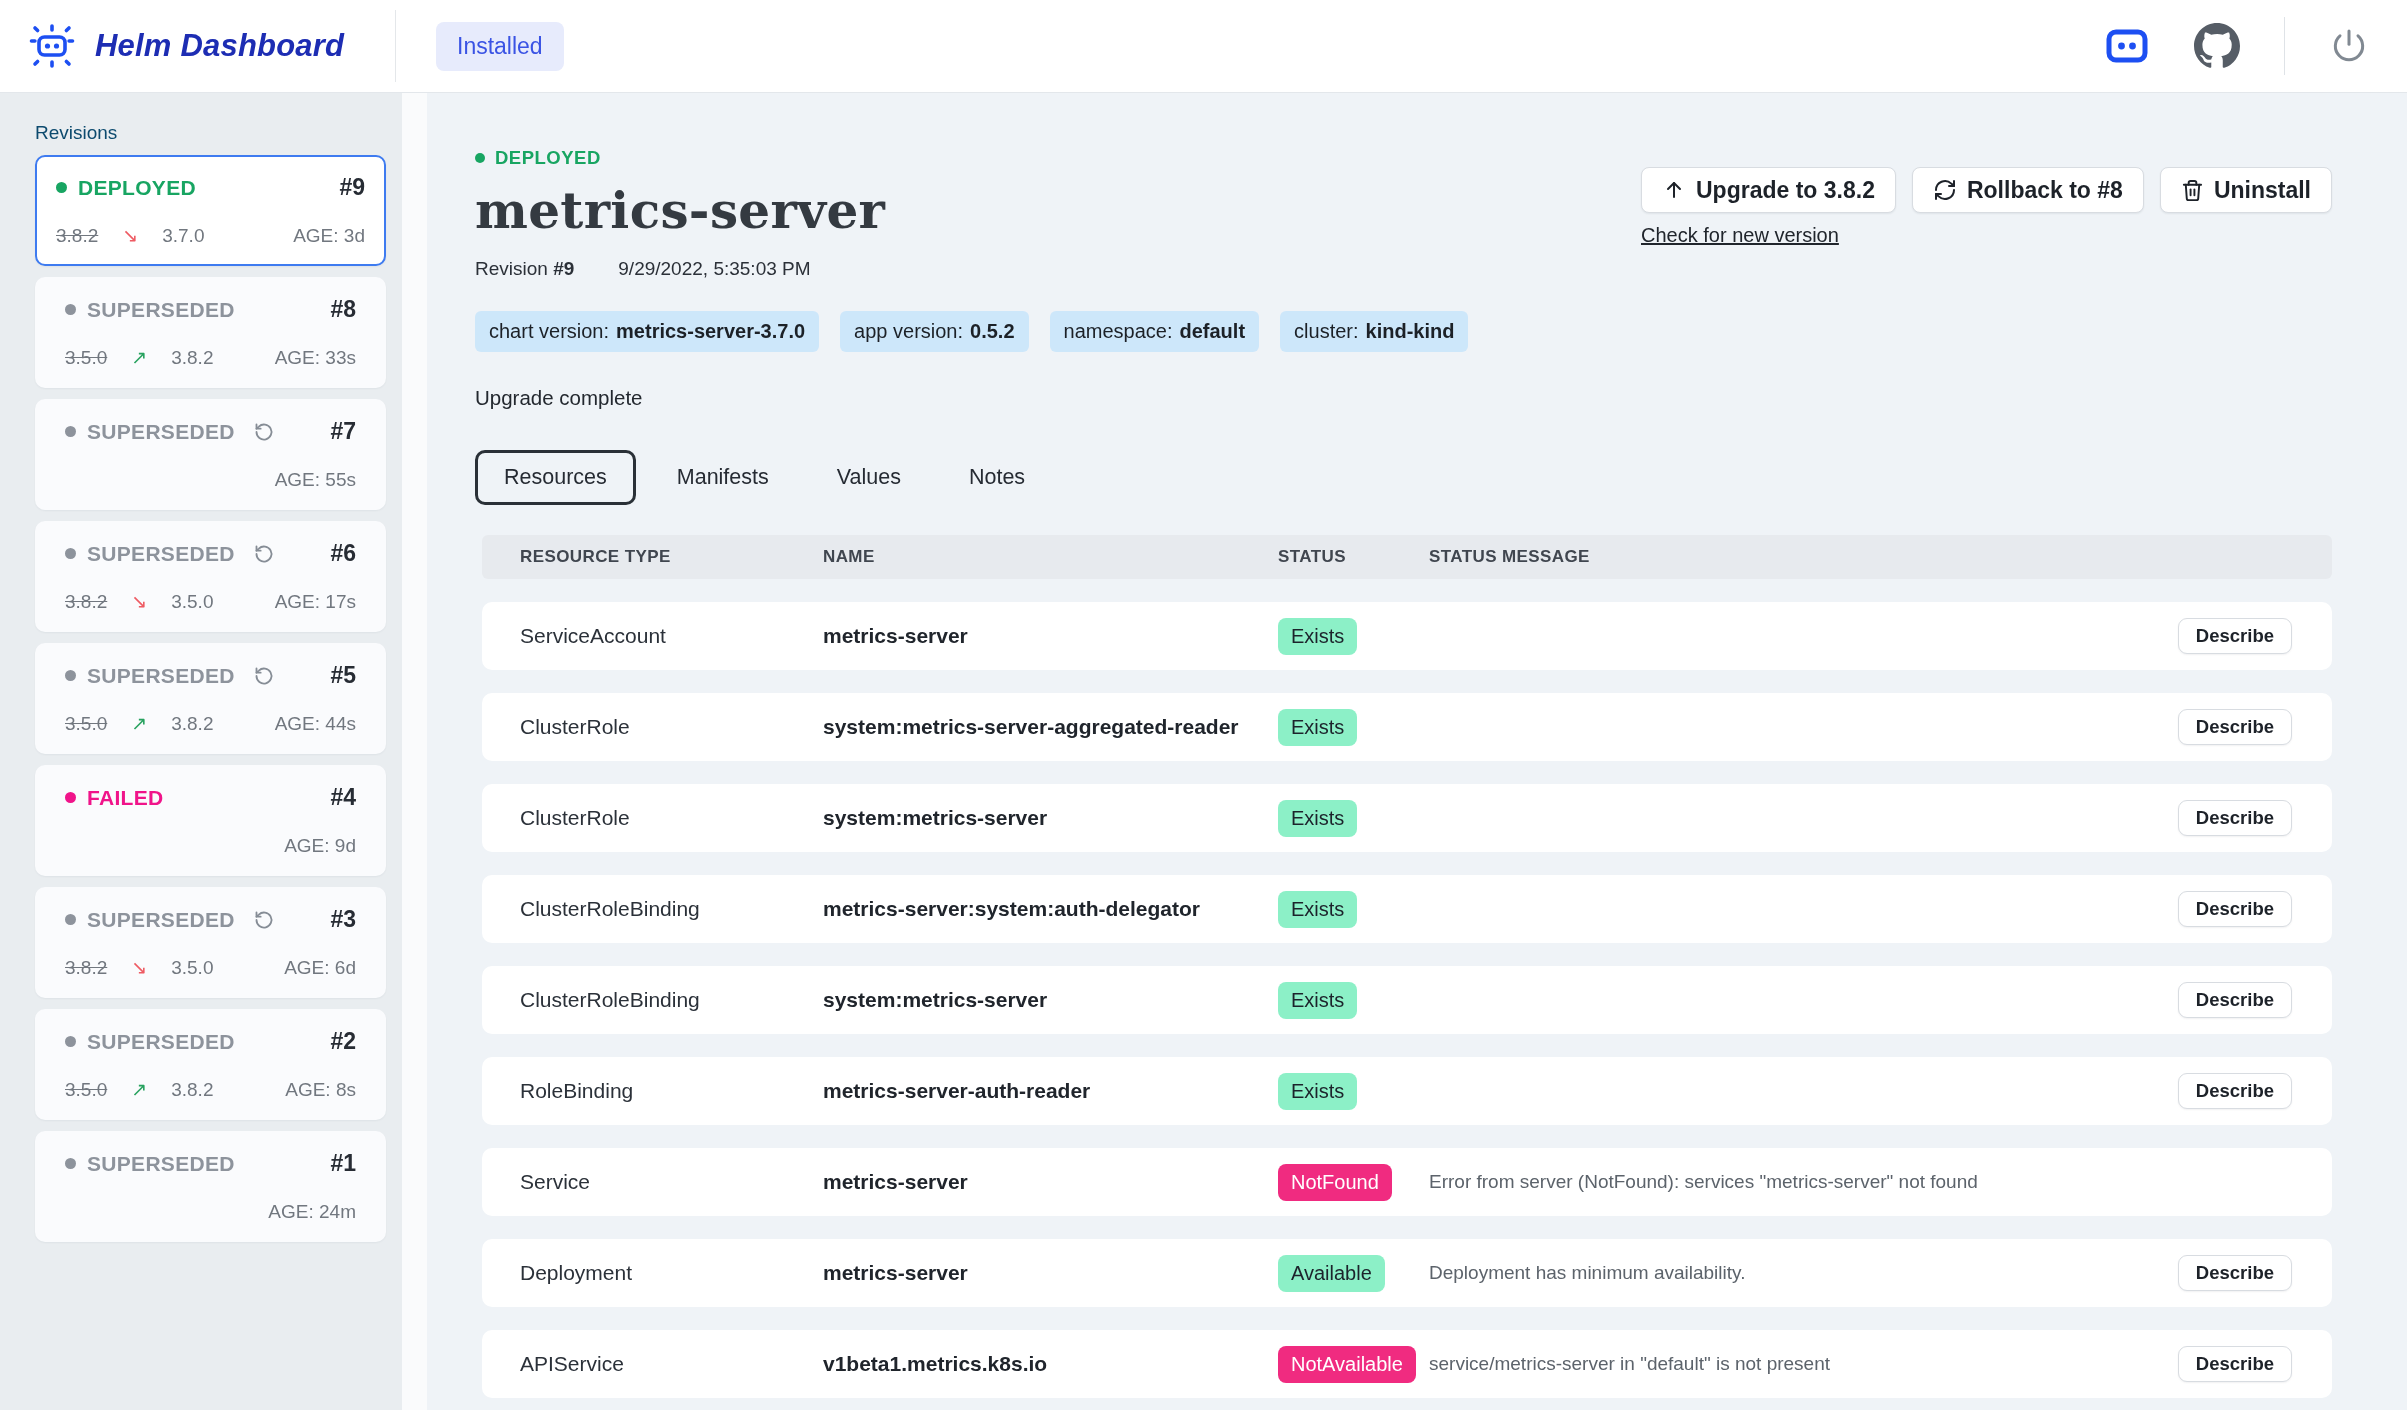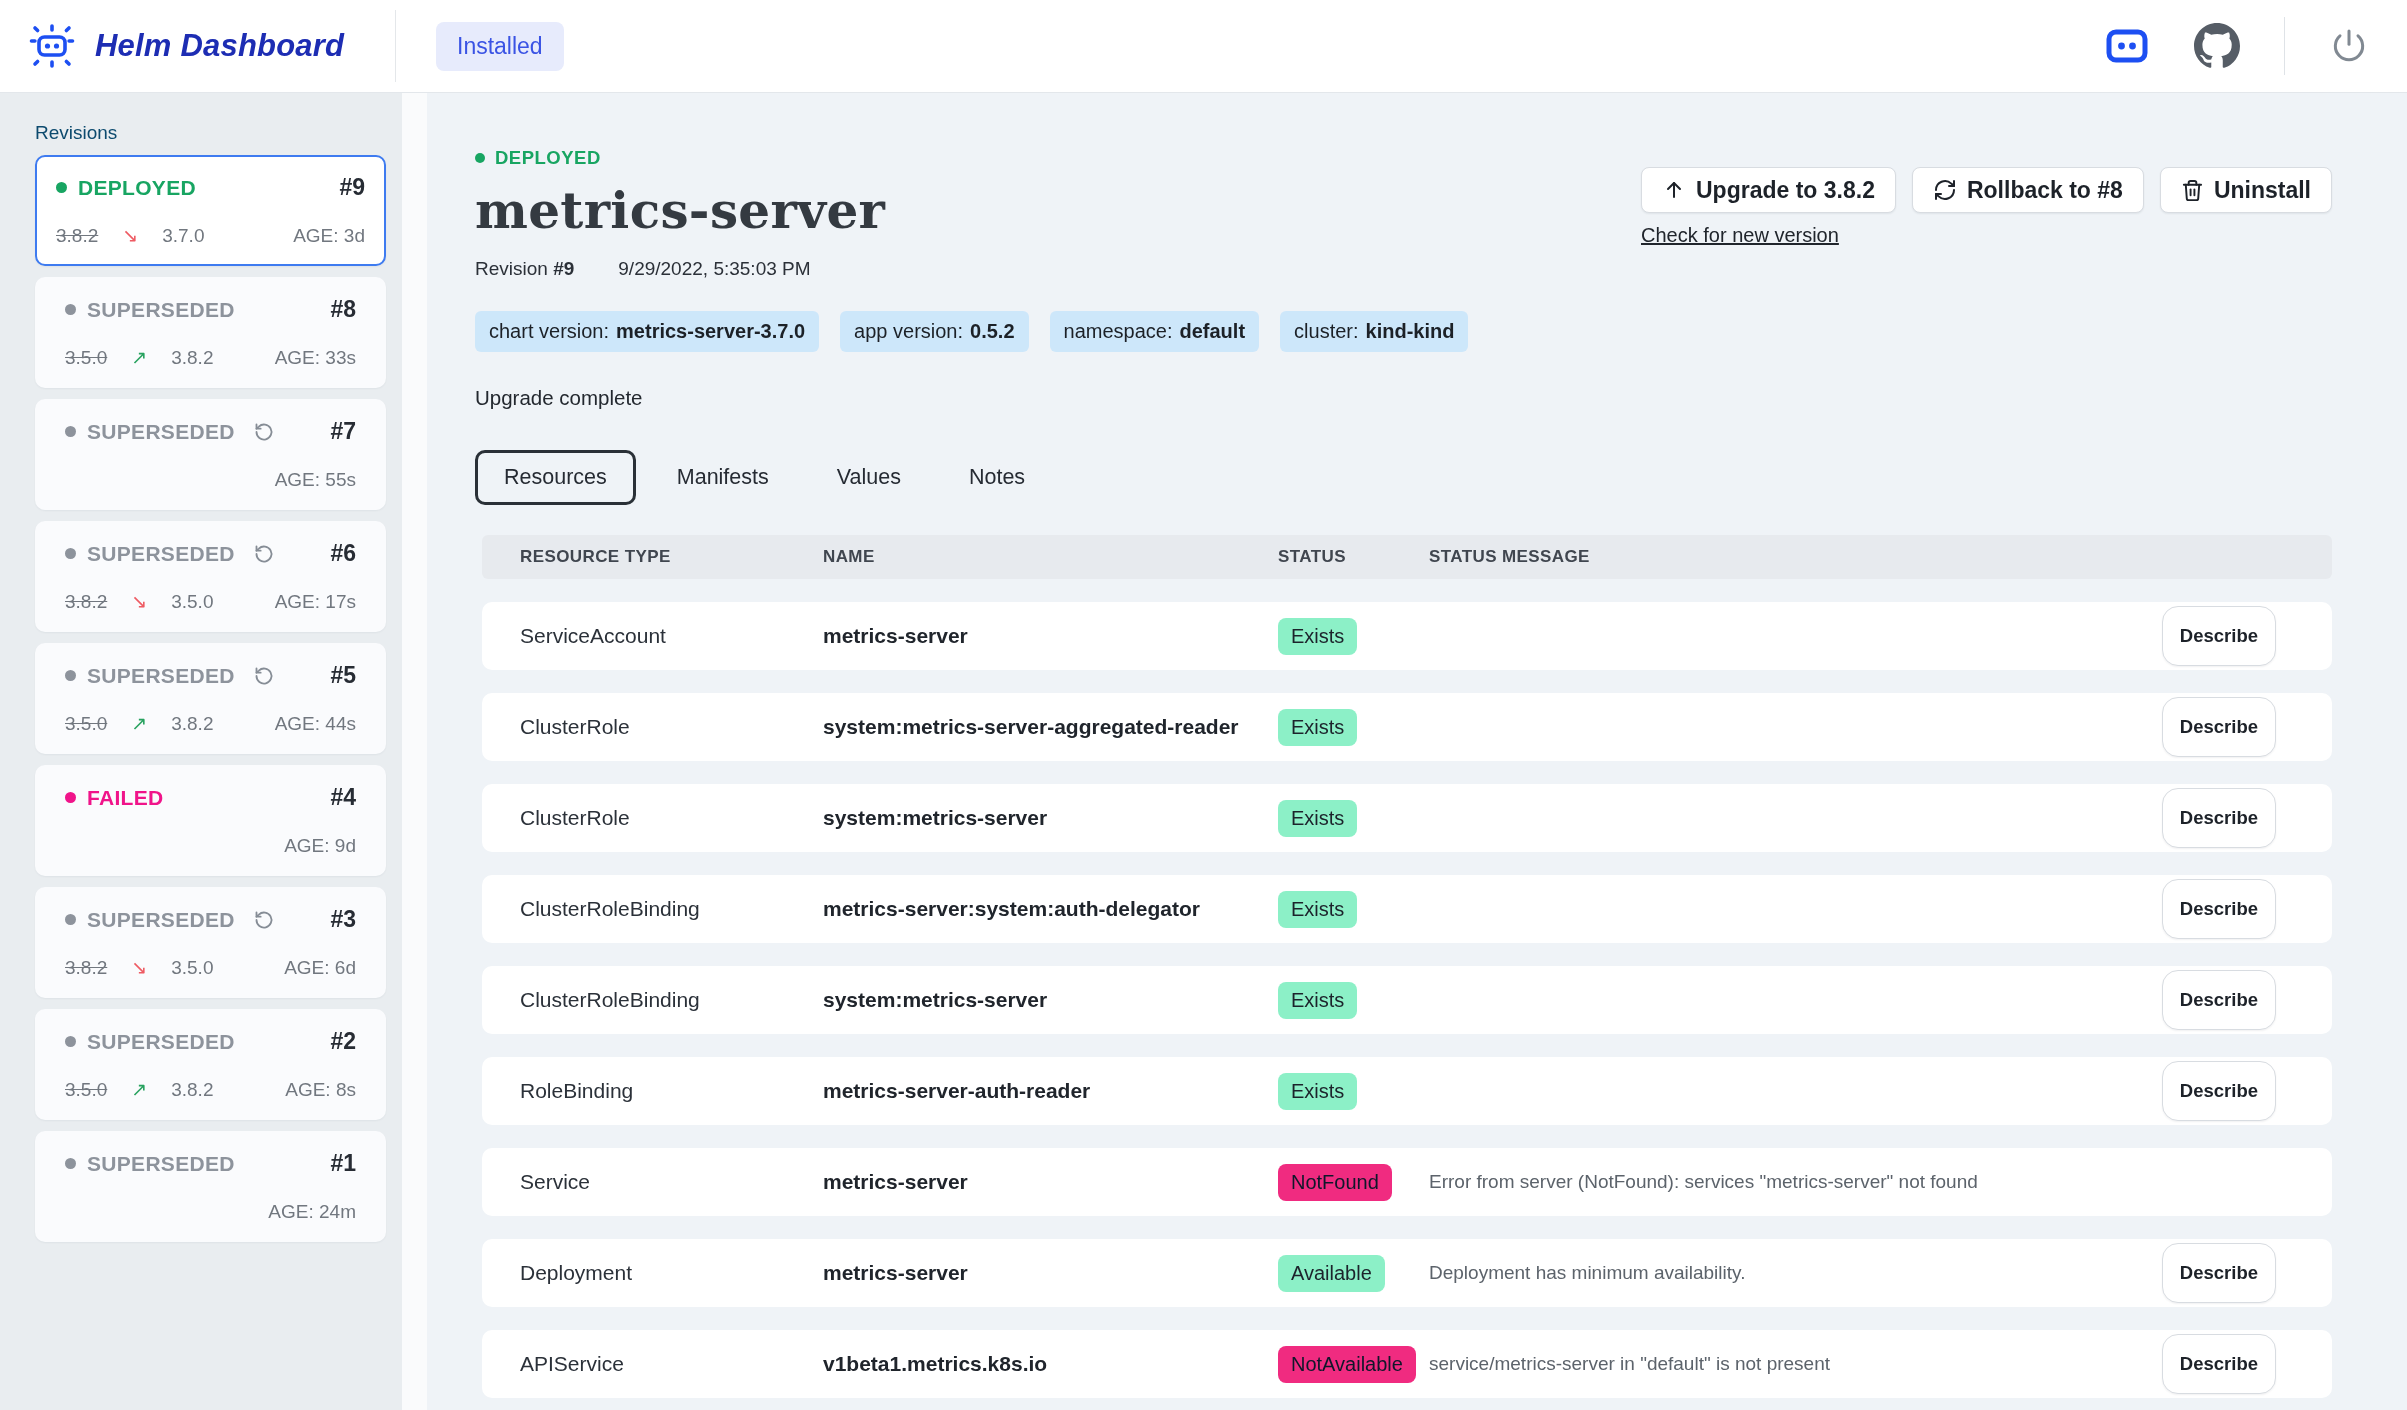--- a/index.html
+++ b/index.html
@@ -69,24 +69,24 @@
   
   .res-table { margin-top:30px; margin-left:7px; }
   .thead, .trow { display:grid; grid-template-columns:303px 455px 151px 1fr 160px; align-items:center; padding-left:38px; padding-right:20px; }
   .thead { height:44px; background:#e7eaee; border-radius:6px; }
   .th { font-size:17px; font-weight:700; letter-spacing:.4px; color:#40464f; }
   .trow { height:68px; background:#ffffff; border-radius:10px; margin-top:23px; }
   .td-type { font-size:21px; color:#2b3139; }
   .td-name { font-size:21px; font-weight:700; color:#20252c; }
   .badge { display:inline-block; padding:7px 13px; border-radius:8px; font-size:20px; }
   .badge.ok { background:#8cf0c7; color:#1c232b; }
-  .badge.err { background:#f02b80; color:#0f172a; }
+  .badge.err { background:#f02b80; color:#ffffff; }
   .td-msg { font-size:19px; color:#5c636b; }
   .td-act { justify-self:end; }
-  .describe-btn { height:60px; padding:0 17px; margin-right:36px; background:#fff; border:1px solid #d8dce1; border-radius:16px; box-shadow:0 1px 2px rgba(16,24,40,.06); font-family:inherit; font-size:18.5px; font-weight:700; color:#1d2229; cursor:pointer; }
+  .describe-btn { height:36px; padding:0 17px; margin-right:20px; background:#fff; border:1px solid #d8dce1; border-radius:9px; box-shadow:0 1px 2px rgba(16,24,40,.06); font-family:inherit; font-size:18.5px; font-weight:700; color:#1d2229; cursor:pointer; }
 </style>
 </head>
 <body>
 
 <div class="app">
 
   <header class="topbar">
     <div class="brand">
       <span style="display:inline-flex;">
         <svg width="54" height="54" viewBox="0 0 54 54" fill="none">

